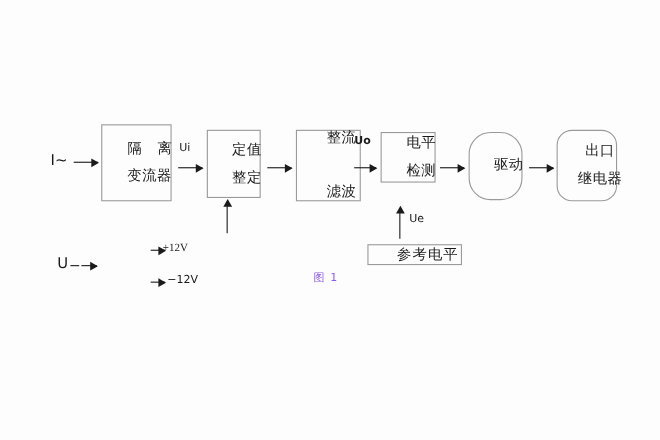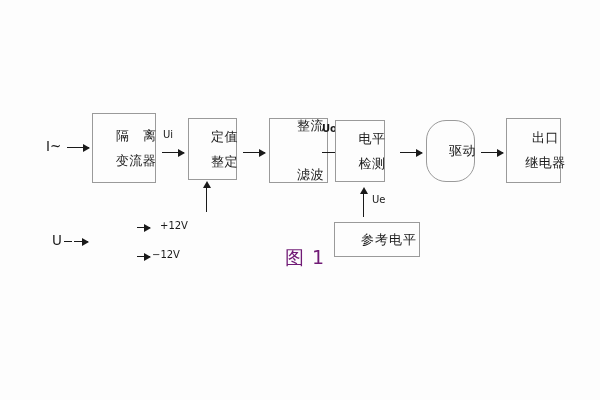--- a/index.html
+++ b/index.html
@@ -54,22 +54,22 @@
     font-size: 10px;
     color: #1a1a1a;
     white-space: nowrap;
     line-height: 1;
   }
   .lbl.big {
     font-size: 13.5px;
   }
   .caption {
     position: absolute;
-    font-size: 19px;
-    color: #701a75;
+    font-size: 10px;
+    color: #8b5cf6;
     white-space: nowrap;
     letter-spacing: 1px;
   }
 
   
   .arrow-h {
     position: absolute;
     height: 1px;
     background: #1a1a1a;
   }
@@ -132,54 +132,54 @@
   <div class="arrow-h" style="left:243px; top:152px; width:22px;"></div>
 
   <div class="box" style="left:269px; top:118px; width:59px; height:65px;gap:24px;">
     <div class="line">整流</div>
     <div class="line">滤波</div>
   </div>
 
   <div class="lbl" style="left:322px; top:124px;font-weight:bold;">Uo</div>
   <div class="arrow-h" style="left:322px; top:152px; width:20px;"></div>
 
-  <div class="box" style="left:335px; top:120px; width:50px; height:62px;">
+  <div class="box" style="left:346px; top:120px; width:50px; height:46px;">
     <div class="line">电平</div>
     <div class="line">检测</div>
   </div>
 
   <div class="arrow-h" style="left:400px; top:152px; width:22px;"></div>
 
   <div class="box single" style="left:426px; top:120px; width:49px; height:62px;border-radius:20px;">
     <div class="line">驱动</div>
   </div>
 
   <div class="arrow-h" style="left:481px; top:152px; width:22px;"></div>
 
-  <div class="box" style="left:506px; top:118px; width:55px; height:65px;">
+  <div class="box" style="left:506px; top:118px; width:55px; height:65px;border-radius:14px;">
     <div class="line">出口</div>
     <div class="line">继电器</div>
   </div>
 
   <div class="lbl big" style="left:52px; top:234px;">U</div>
   <div class="stub" style="left:64px; top:241px; width:8px;"></div>
   <div class="arrow-h" style="left:74px; top:241px; width:14px;"></div>
 
 
   <div class="arrow-h" style="left:137px; top:227px; width:13px;"></div>
-  <div class="lbl" style="left:160px; top:221px;">+12V</div>
+  <div class="lbl" style="left:148px; top:221px;font-family:Liberation Serif, serif;">+12V</div>
 
   <div class="arrow-h" style="left:137px; top:256px; width:13px;"></div>
   <div class="lbl" style="left:152px; top:250px;text-align:right;">−12V</div>
 
   <div class="arrow-v" style="left:206px; top:187px; height:25px;"></div>
 
 
   <div class="arrow-v" style="left:363px; top:193px; height:24px;"></div>
   <div class="lbl" style="left:372px; top:195px;">Ue</div>
 
-  <div class="box single wide" style="left:334px; top:222px; width:86px; height:35px;text-align:center;">
+  <div class="box single wide" style="left:334px; top:222px; width:86px; height:19px;text-align:center;">
     <div class="line">参考电平</div>
   </div>
 
   <div class="caption" style="left:285px; top:245px;">图 1</div>
 
 </div>
 
 </body></html>

